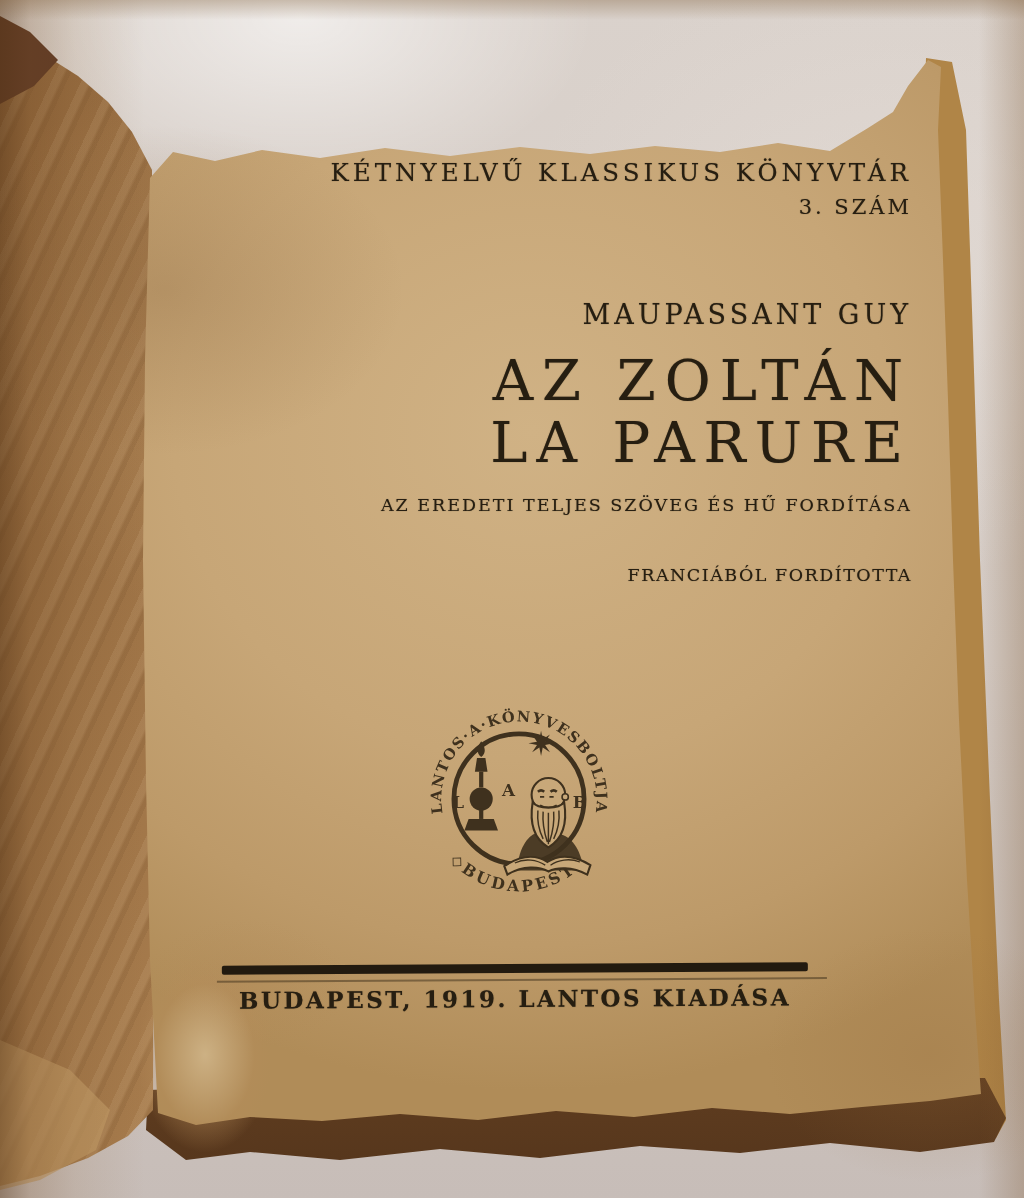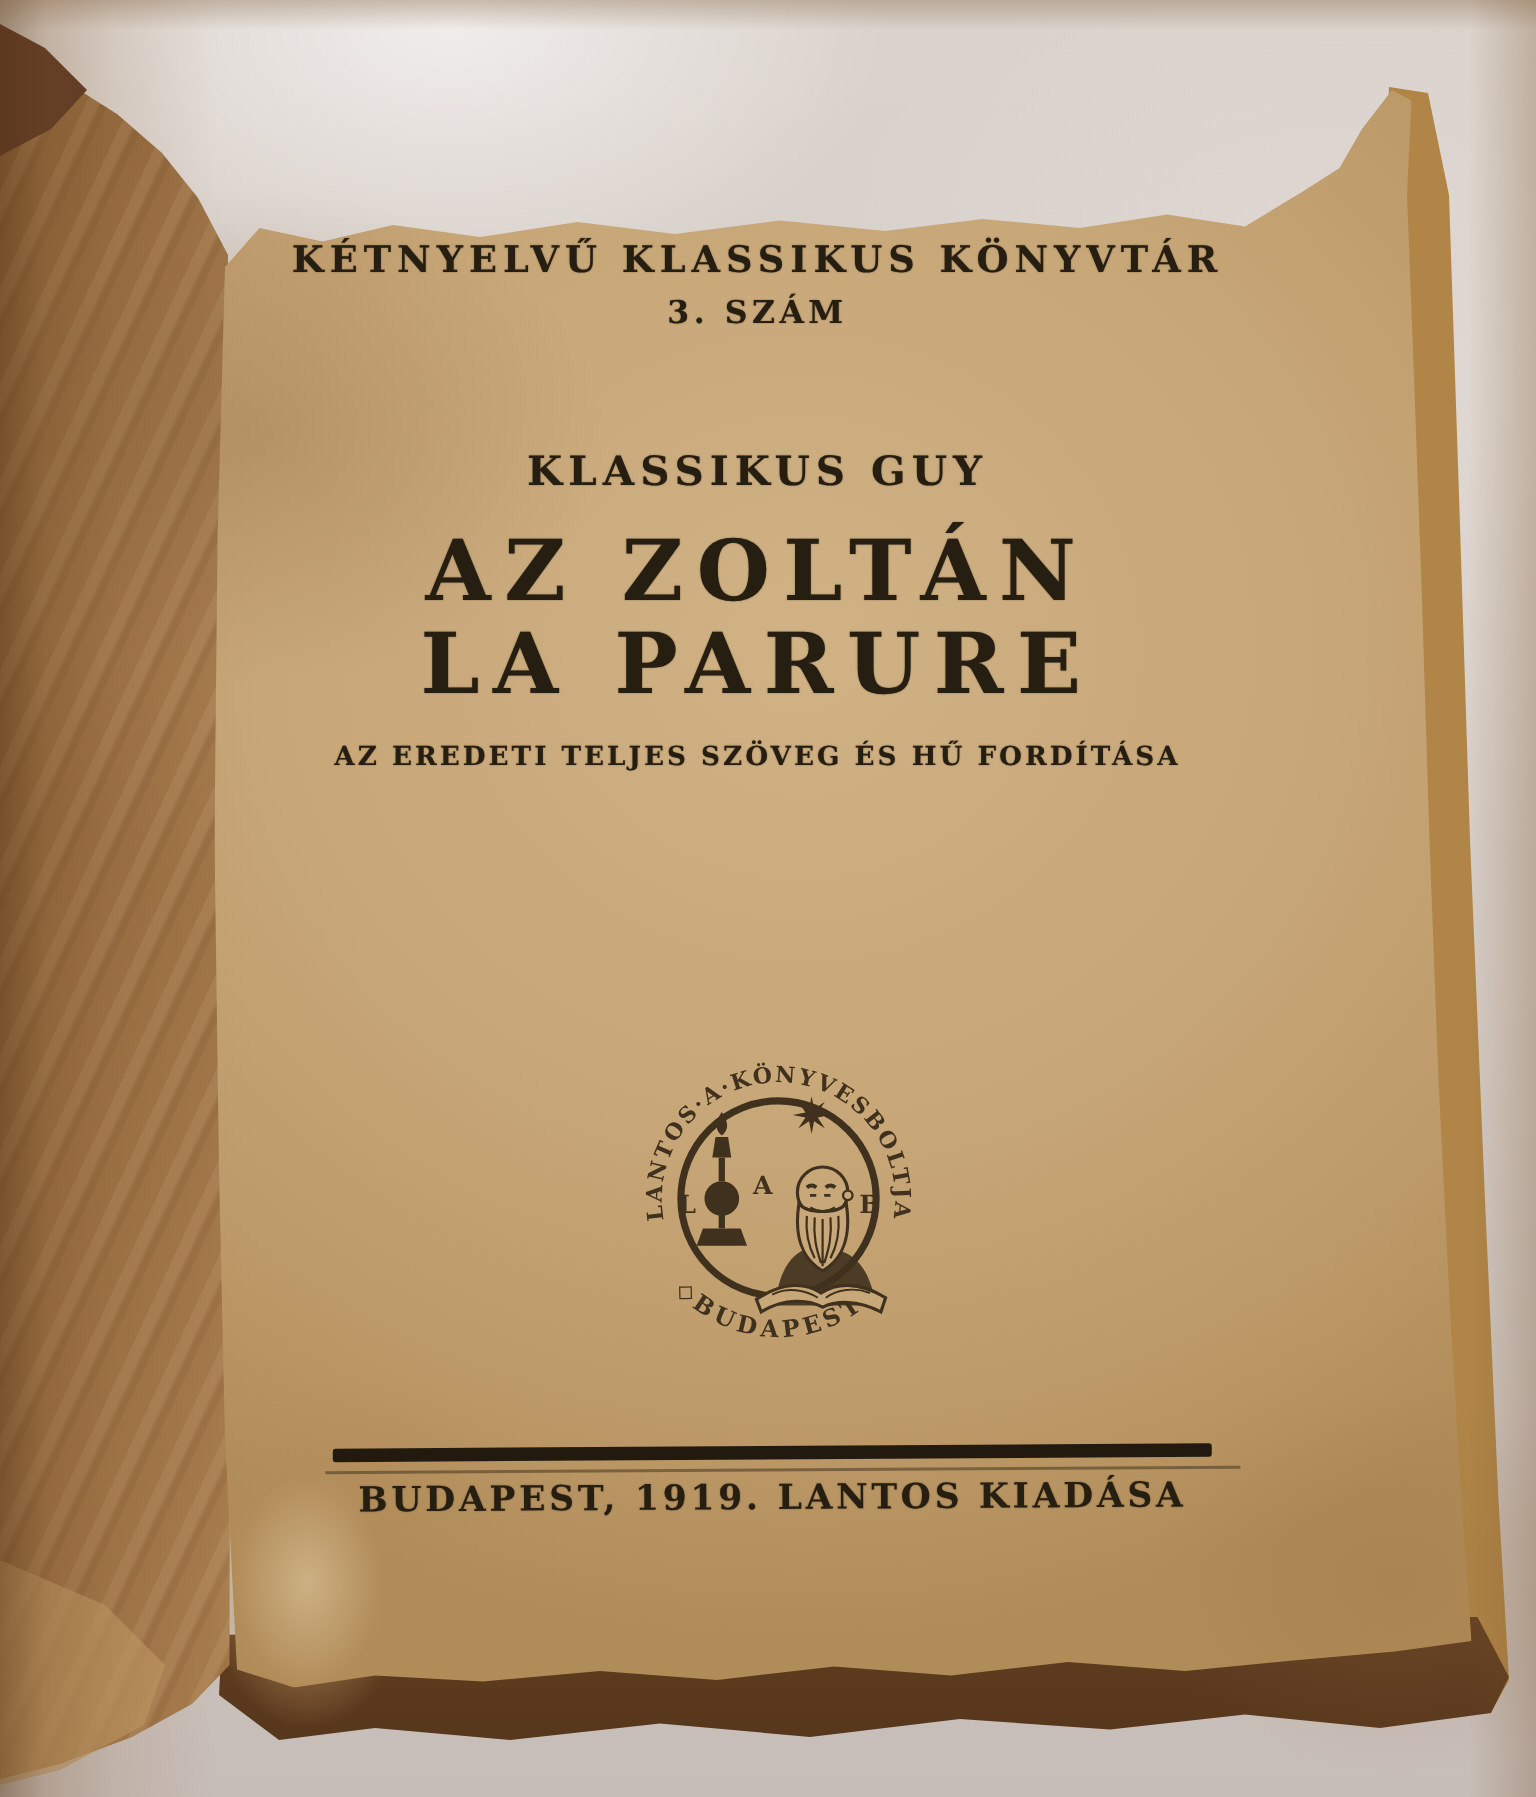--- a/index.html
+++ b/index.html
@@ -52,22 +52,22 @@
       radial-gradient(90px 130px at 205px 1055px, rgba(233,213,175,.5), rgba(181,140,90,.3) 55%, rgba(0,0,0,0) 75%),
       radial-gradient(150px 95px at 245px 985px, rgba(176,136,86,.28), rgba(0,0,0,0) 70%),
       radial-gradient(220px 170px at 930px 1055px, rgba(148,106,58,.22), rgba(0,0,0,0) 75%),
       radial-gradient(320px 220px at 165px 290px, rgba(118,80,42,.22), rgba(0,0,0,0) 75%),
       linear-gradient(180deg, rgba(120,85,45,.32), rgba(0,0,0,0) 20px),
       linear-gradient(270deg, rgba(118,80,40,.28), rgba(0,0,0,0) 45px),
       linear-gradient(90deg, rgba(92,58,26,.5) 0px, rgba(122,82,42,.27) 30px, rgba(140,100,56,.13) 75px, rgba(0,0,0,0) 145px);}
 
   
   .text-layer{color:#261e11;text-align:center;}
-  .pline{position:absolute;left:115px;width:780px;line-height:1;font-weight:bold;
-      text-shadow:0 0 1px rgba(38,30,17,.55);}
+  .pline{position:absolute;left:132px;width:780px;line-height:1;font-weight:normal;
+      text-shadow:0 0 1px rgba(38,30,17,.55);text-align:right;}
   .series   {top:161px;font-size:24.5px;letter-spacing:4px;}
   .series-no{top:197px;font-size:21px;letter-spacing:3px;}
   .author   {top:301px;font-size:27px;letter-spacing:4px;}
   .title1   {top:353px;font-size:56px;letter-spacing:9px;}
   .title2   {top:415px;font-size:56px;letter-spacing:9px;}
   .subtitle {top:497px;font-size:17.5px;letter-spacing:2px;}
   .trans-label{top:567px;font-size:17.5px;letter-spacing:1.5px;}
   .trans-name {top:593px;font-size:23.5px;letter-spacing:2px;}
   .stamp{position:absolute;left:414px;top:694px;width:210px;height:210px;opacity:.92;}
 
@@ -93,24 +93,25 @@
   <div class="layer left-page"></div>
   <div class="layer cover-wedge"></div>
   <div class="layer cover-corner"></div>
 
   <div class="layer main-page"></div>
   <div class="layer page-shading"></div>
 
   <div class="layer text-layer">
     <div class="pline series">KÉTNYELVŰ KLASSIKUS KÖNYVTÁR</div>
     <div class="pline series-no">3. SZÁM</div>
-    <div class="pline author">KLASSIKUS GUY</div>
+    <div class="pline author">MAUPASSANT GUY</div>
     <div class="pline title1">AZ ZOLTÁN</div>
     <div class="pline subtitle">AZ EREDETI TELJES SZÖVEG ÉS HŰ FORDÍTÁSA</div>
     <div class="pline title2">LA PARURE</div>
+    <div class="pline trans-label">FRANCIÁBÓL FORDÍTOTTA</div>
 
     <svg class="stamp" viewBox="0 0 200 200" font-family="DejaVu Serif, Liberation Serif, serif" font-weight="bold" fill="#342817">
       <defs>
         <path id="arcTop" d="M 27.1 112.9 A 74 74 0 1 1 172.9 112.9" fill="none"></path>
         <path id="arcBottom" d="M 28.8 151.7 A 88 88 0 0 0 171.2 151.7" fill="none"></path>
       </defs>
       <circle cx="100" cy="100" r="62" fill="none" stroke="#342817" stroke-width="4.5"></circle>
       <text font-size="14" letter-spacing="1.5">
         <textPath href="#arcTop" startOffset="50%" text-anchor="middle">LANTOS·A·KÖNYVESBOLTJA</textPath>
       </text>

